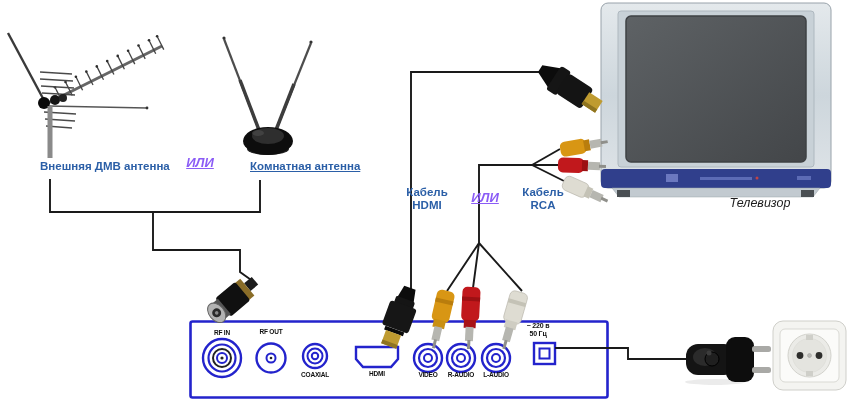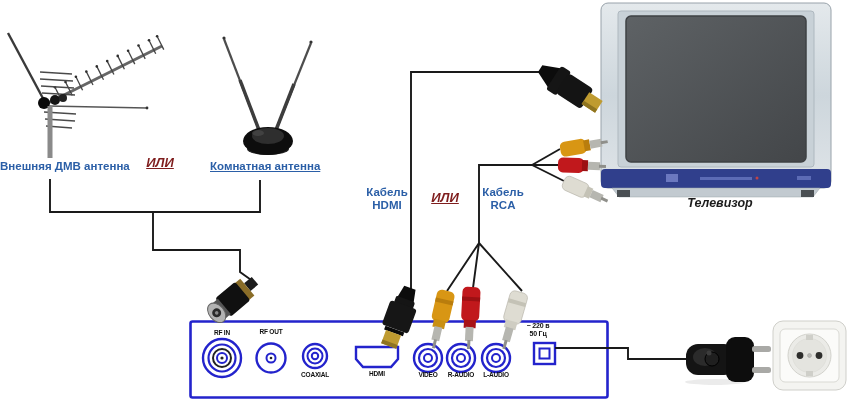--- a/index.html
+++ b/index.html
@@ -1,21 +1,21 @@
 <!DOCTYPE html>
 <html><head>
 <meta charset="utf-8">
 <style>
   html,body{margin:0;padding:0;background:#fff;}
   .stage{position:relative;width:850px;height:406px;background:#ffffff;overflow:hidden;
          font-family:"Liberation Sans",sans-serif;}
   .stage svg{position:absolute;left:0;top:0;}
   .lbl{position:absolute;text-align:center;color:#2b5fa7;font-weight:700;
-       font-size:11.5px;line-height:12.5px;white-space:nowrap;}
-  .or{color:#7f1d1d;font-style:italic;text-decoration:underline;font-weight:700;font-size:13px;}
+       font-size:11.5px;line-height:12.5px;white-space:nowrap;margin-left:40px;}
+  .or{color:#8b5cf6;font-style:italic;text-decoration:underline;font-weight:700;font-size:13px;}
   .tvlbl{color:#1c1c1c;font-style:italic;font-weight:400;font-size:12.5px;}
   .port{position:absolute;color:#101010;font-size:6.5px;font-weight:700;text-align:center;
         letter-spacing:-0.2px;white-space:nowrap;line-height:8px;}
   .pw{font-size:7px;line-height:8px;text-align:center;}
 </style>
 </head>
 <body>
 
 <div class="stage">
 
@@ -269,21 +269,21 @@
 <div class="lbl" style="left:361px;top:186px;width:52px;">
   <div>Кабель</div>
   <div>HDMI</div>
 </div>
 <div class="lbl or" style="left:426px;top:192px;width:38px;">ИЛИ</div>
 <div class="lbl" style="left:478px;top:186px;width:50px;">
   <div>Кабель</div>
   <div>RCA</div>
 </div>
 
-<div class="lbl tvlbl" style="left:665px;top:197px;width:110px;font-weight:bold;">Телевизор</div>
+<div class="lbl tvlbl" style="left:665px;top:197px;width:110px;">Телевизор</div>
 
 <div class="port" style="left:200px;top:329px;width:44px;">RF IN</div>
 <div class="port" style="left:249px;top:328px;width:44px;">RF OUT</div>
 <div class="port" style="left:293px;top:371px;width:44px;">COAXIAL</div>
 <div class="port" style="left:355px;top:370px;width:44px;">HDMI</div>
 <div class="port" style="left:406px;top:371px;width:44px;">VIDEO</div>
 <div class="port" style="left:439px;top:371px;width:44px;">R-AUDIO</div>
 <div class="port" style="left:474px;top:371px;width:44px;">L-AUDIO</div>
 <div class="port pw" style="left:518px;top:322px;width:40px;">
   <div>~ 220 в</div>

